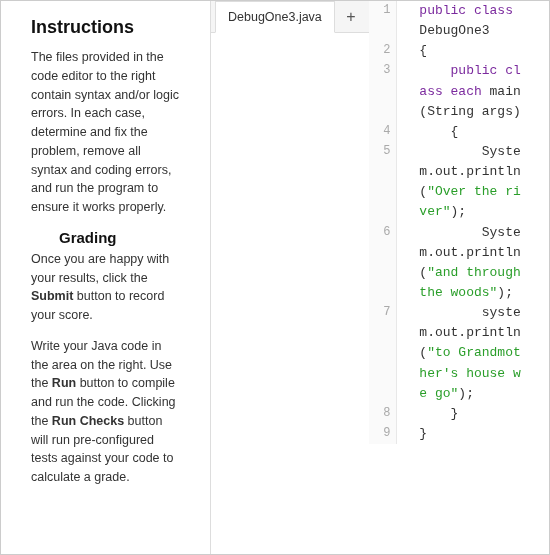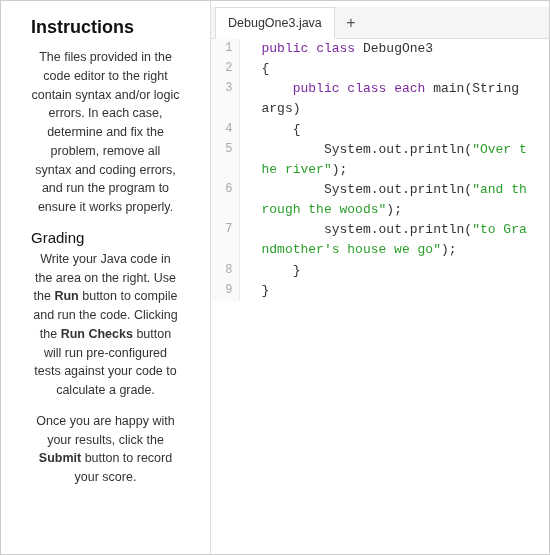--- a/index.html
+++ b/index.html
@@ -30,42 +30,41 @@
       font-weight: bold;
       margin-bottom: 10px;
       color: #111;
     }
 
     .left-panel p {
       font-size: 12.5px;
       line-height: 1.5;
       margin-bottom: 12px;
       color: #333;
-      text-align: center;
     }
 
     .left-panel h2 {
       font-size: 15px;
-      font-weight: normal;
+      font-weight: bold;
       margin-bottom: 4px;
       color: #111;
+      margin-left: 28px;
     }
 
     .left-panel strong {
       font-weight: bold;
     }
 
     
     .right-panel {
       flex: 1;
       display: flex;
-      flex-direction: column;
+      flex-direction: row;
       background: #fff;
       overflow: hidden;
-      margin-top: 6px;
     }
 
     
     .tab-bar {
       display: flex;
       align-items: center;
       border-bottom: 1px solid #ddd;
       background: #f5f5f5;
       height: 32px;
       padding: 0 4px;
@@ -144,24 +143,24 @@
     .str { color: #2a9e2a; }
   </style>
 </head>
 <body>
 
 <div class="left-panel">
   <h1>Instructions</h1>
   <p>The files provided in the code editor to the right contain syntax and/or logic errors. In each case, determine and fix the problem, remove all syntax and coding errors, and run the program to ensure it works properly.</p>
   <h2>Grading</h2>
   <p>
-    Write your Java code in the area on the right. Use the <strong>Run</strong> button to compile and run the code. Clicking the <strong>Run Checks</strong> button will run pre-configured tests against your code to calculate a grade.
+    Once you are happy with your results, click the <strong>Submit</strong> button to record your score.
   </p>
   <p>
-    Once you are happy with your results, click the <strong>Submit</strong> button to record your score.
+    Write your Java code in the area on the right. Use the <strong>Run</strong> button to compile and run the code. Clicking the <strong>Run Checks</strong> button will run pre-configured tests against your code to calculate a grade.
   </p>
 </div>
 
 <div class="right-panel">
 
   <div class="tab-bar">
     <div class="tab">
       <span>DebugOne3.java</span>
     </div>
     <div class="tab-add">

